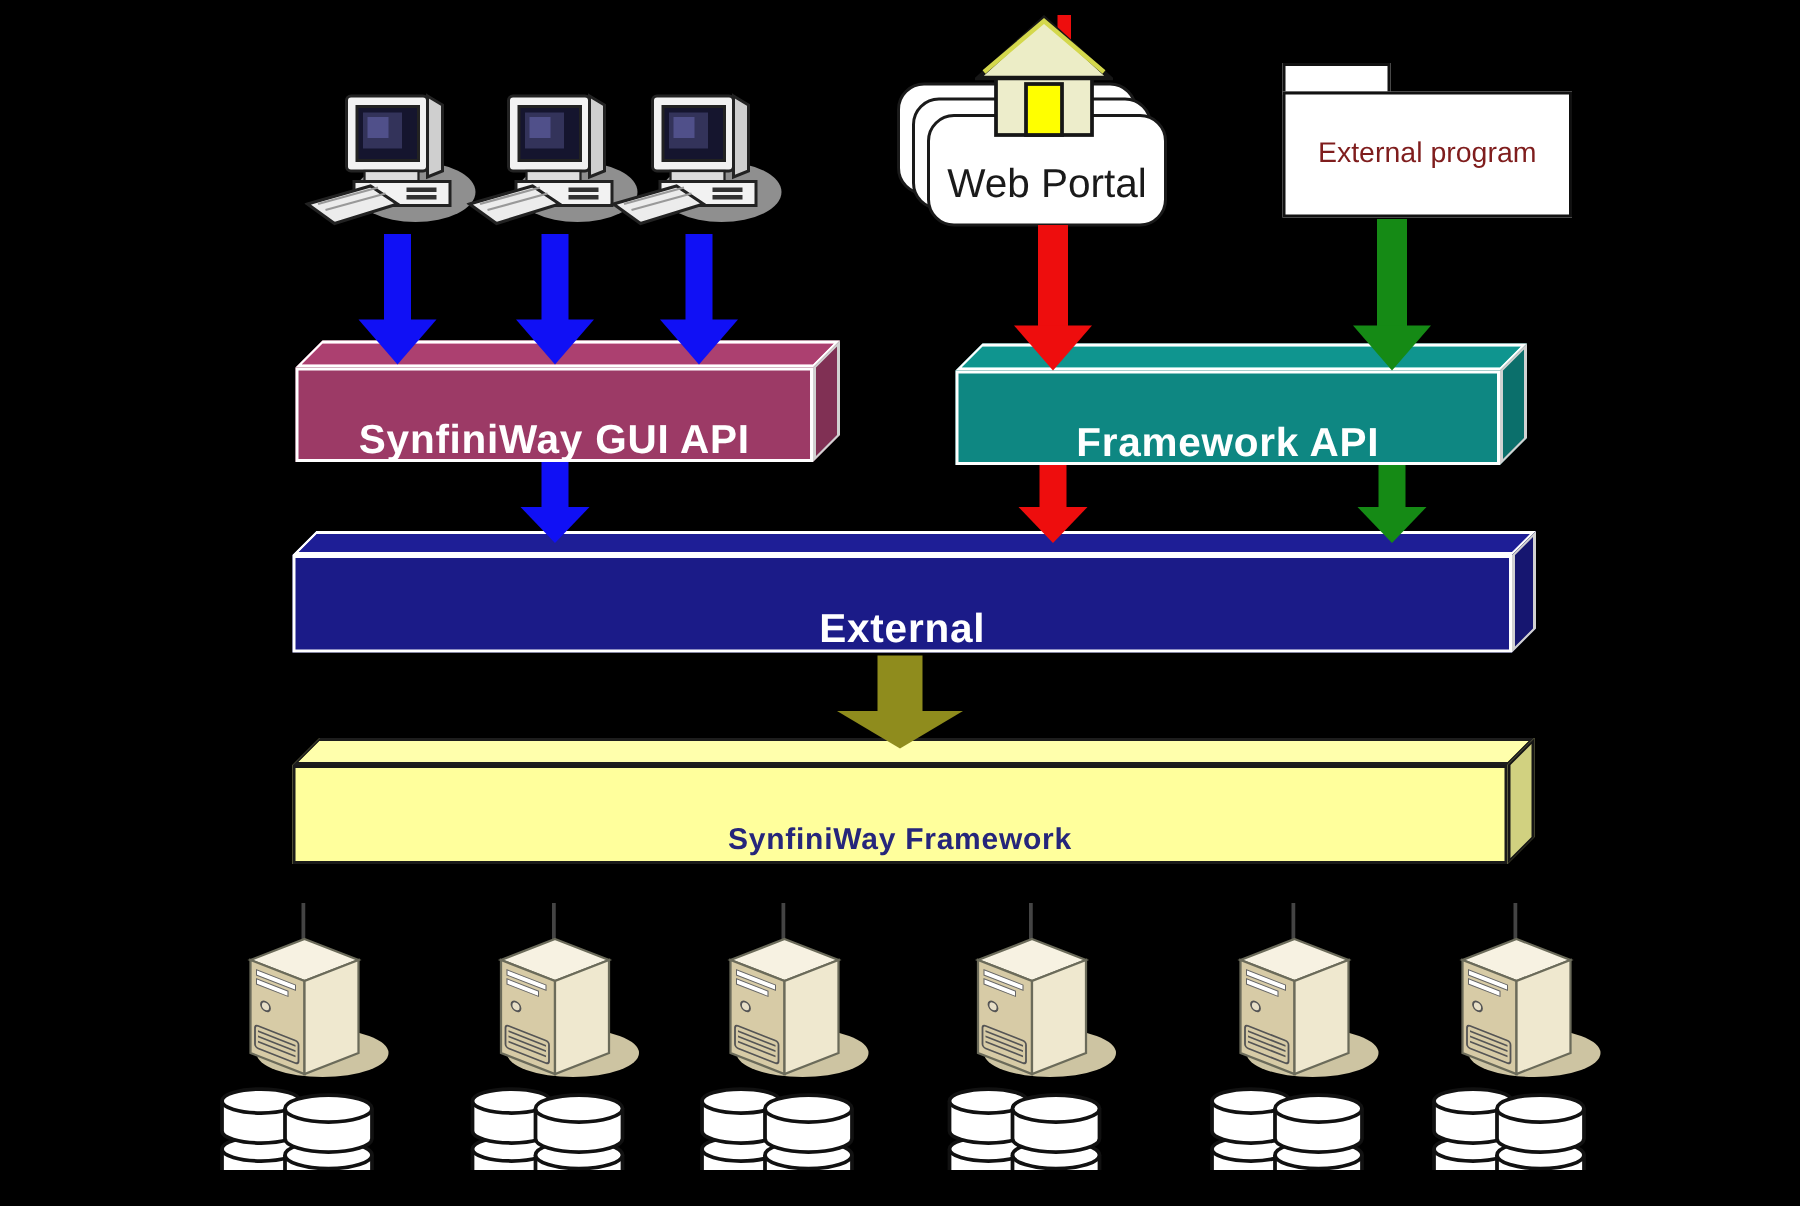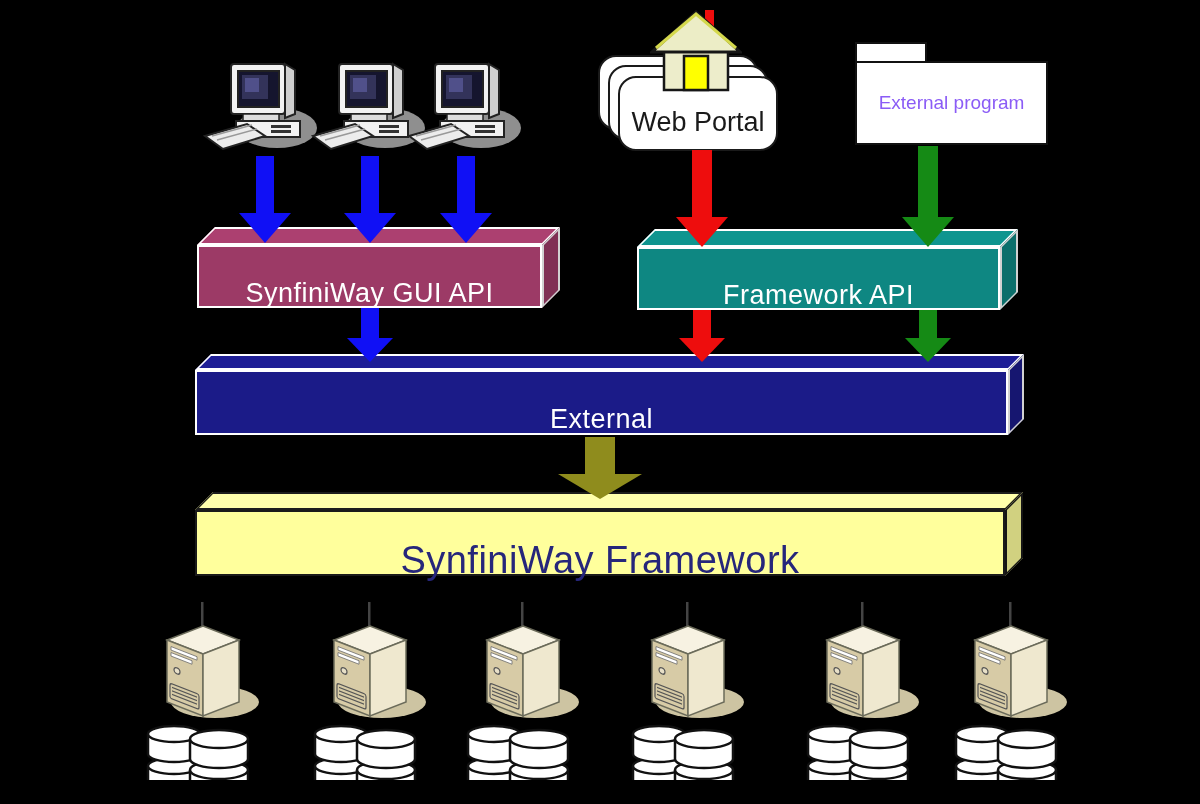--- a/index.html
+++ b/index.html
@@ -26,21 +26,21 @@
     transform:skewX(-45deg);transform-origin:0 100%;
     filter:brightness(1.10);z-index:1;
   }
   .box3d .side{
     left:100%;top:0;width:var(--d);height:100%;
     border:2px solid var(--oc);
     transform:skewY(-45deg);transform-origin:0 0;
     filter:brightness(0.82);z-index:1;
   }
   .box3d .label{
-    font-weight:normal;color:var(--tc,var(--box-text));
+    font-weight:bold;color:var(--tc,var(--box-text));
     white-space:nowrap;letter-spacing:0.5px;margin-top:34px;
   }
 
   
   .arrow{position:absolute;z-index:4;}
   .arrow .shaft{
     position:absolute;top:0;left:50%;transform:translateX(-50%);
     width:var(--sw);height:calc(100% - var(--hh) + 2px);background:var(--ac);
   }
   .arrow .head{
@@ -71,21 +71,21 @@
 
   
   .folder-tab{
     position:absolute;left:855px;top:42px;width:72px;height:21px;
     background:#fff;border:2px solid #111;z-index:2;
   }
   .folder-body{
     position:absolute;left:855px;top:61px;width:193px;height:84px;
     background:#fff;border:2px solid #111;z-index:3;
     display:flex;align-items:center;justify-content:center;
-    font-size:19px;color:#8b5cf6;
+    font-size:19px;color:#7f1d1d;
   }
 
   .icon{position:absolute;}
 </style>
 </head>
 <body>
 
 <div class="stage">
 
   <div class="icon" style="left:203px;top:56px;width:120px;height:102px">
@@ -222,21 +222,21 @@
 
   <div class="arrow olive" style="left:558px;top:437px;width:84px;height:62px;--sw:30px;--hw2:42px;--hh:25px">
       <div class="shaft"></div>
       <div class="head"></div>
     </div>
 
   <div class="box3d" style="left:195px;top:510px;width:810px;height:66px;--fc:var(--box-framework);--oc:#1a1a1a;--d:18px;--tc:var(--framework-text)">
     <div class="face top"></div>
     <div class="face side"></div>
     <div class="face front">
-      <span class="label" style="font-size:38px">SynfiniWay Framework</span>
+      <span class="label" style="font-size:20px">SynfiniWay Framework</span>
     </div>
   </div>
 
   <div class="icon" style="left:145px;top:598px">
     <svg width="120" height="125" viewBox="0 0 120 125">
       <ellipse cx="70" cy="104" rx="44" ry="16" fill="#cdc4a2"></ellipse>
       <rect x="56" y="4" width="2.5" height="26" fill="#444"></rect>
       <polygon points="58,28 94,42 58,56 22,42" fill="#f7f2e2" stroke="#6b6b5a" stroke-width="1.5"></polygon>
       <polygon points="22,42 58,56 58,118 22,104" fill="#d7cba6" stroke="#6b6b5a" stroke-width="1.5"></polygon>
       <polygon points="94,42 58,56 58,118 94,104" fill="#efe8cf" stroke="#6b6b5a" stroke-width="1.5"></polygon>

